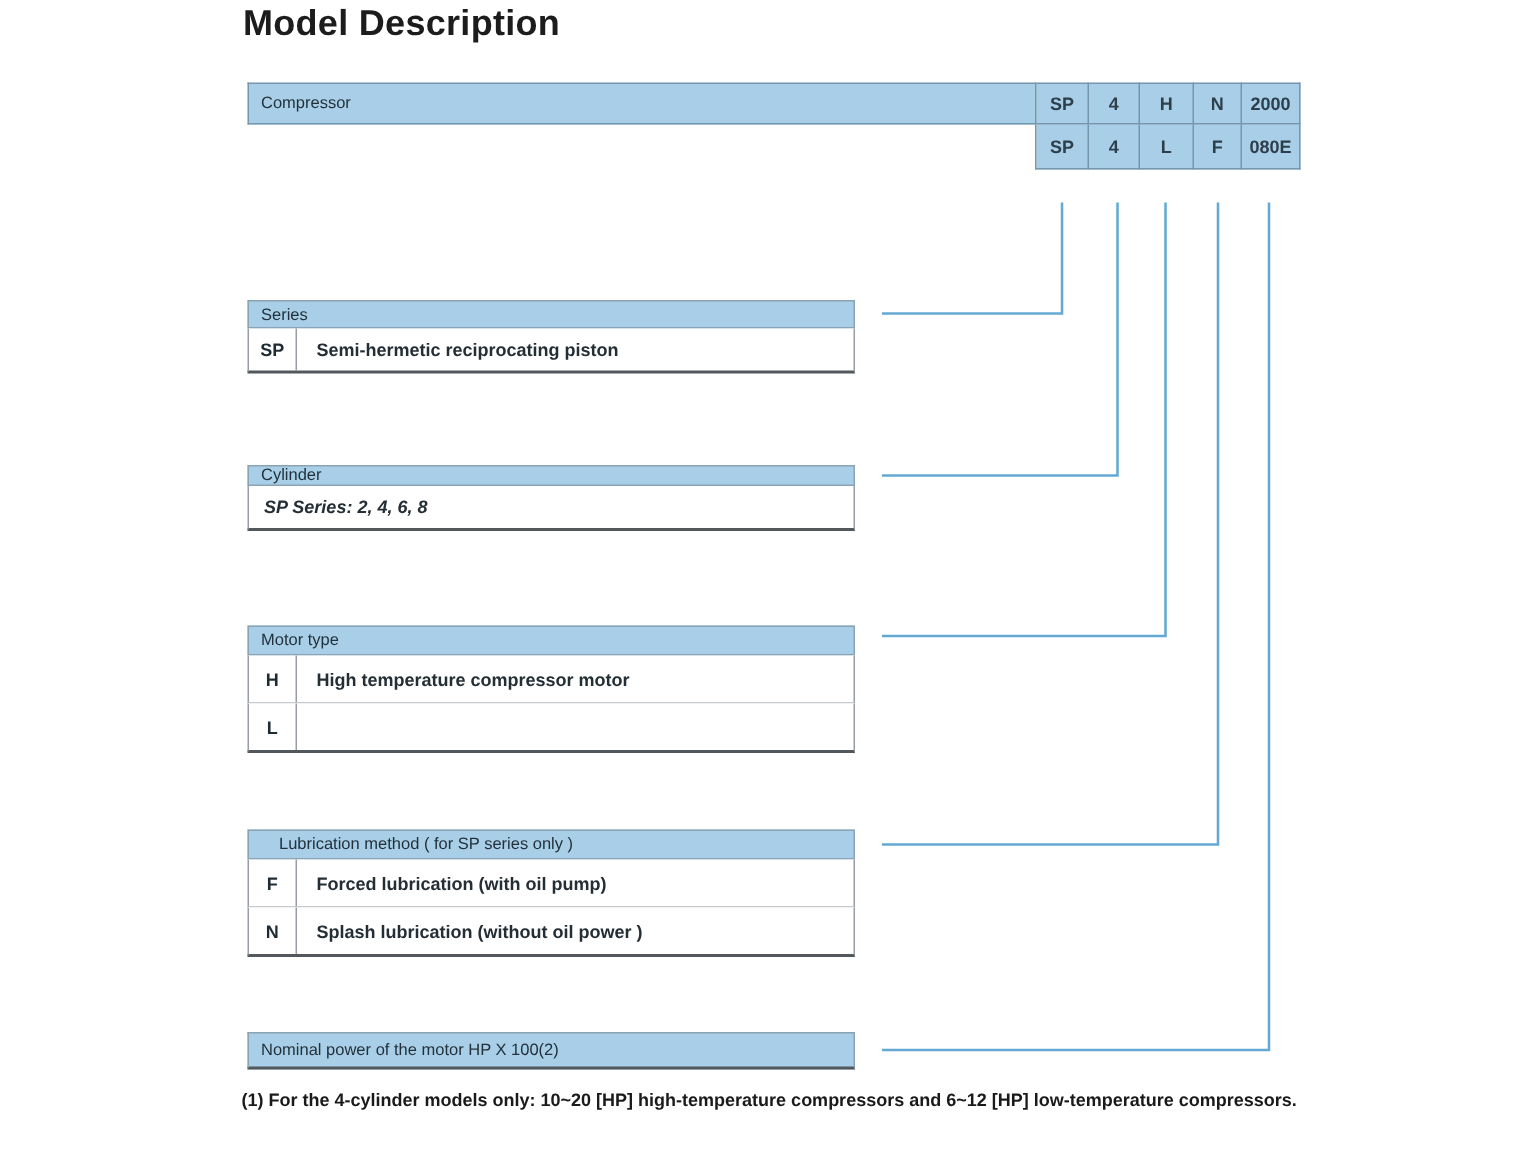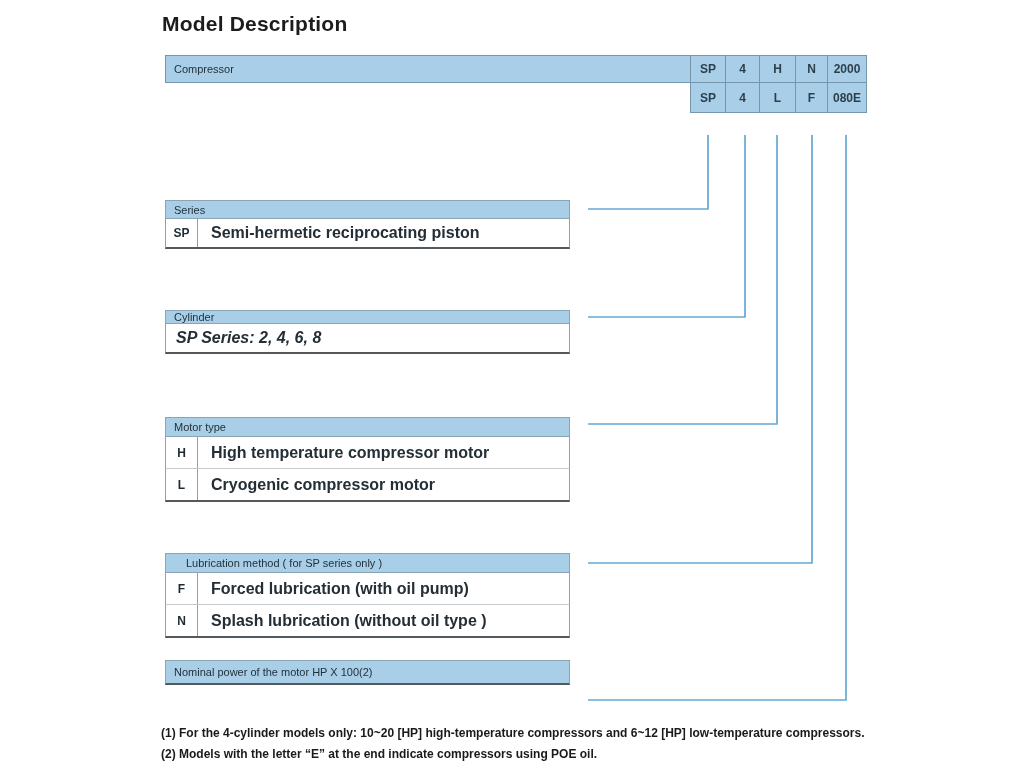--- a/index.html
+++ b/index.html
@@ -8,22 +8,22 @@
     position: relative;
     width: 1024px;
     height: 768px;
     background: #ffffff;
     font-family: "Liberation Sans", sans-serif;
     overflow: hidden;
   }
   .title {
     position: absolute;
     left: 162px;
-    top: 12px;
-    font-size: 21px;
+    top: 2px;
+    font-size: 24px;
     font-weight: 700;
     color: #1c1c1c;
     letter-spacing: 0.2px;
   }
   
   .connectors {
     position: absolute;
     left: 0; top: 0;
     width: 1024px; height: 768px;
     pointer-events: none;
@@ -96,32 +96,32 @@
     font-size: 12px;
     font-weight: 700;
     color: #1e2b33;
     flex: 0 0 32px;
   }
   .sec-desc {
     flex: 1;
     display: flex;
     align-items: center;
     padding-left: 13px;
-    font-size: 16px;
+    font-size: 12px;
     font-weight: 600;
     color: #242e35;
   }
   .sec-desc.full { padding-left: 10px; font-style: italic; }
   .s1 { top: 200px; } .s1 .sec-header { height: 19px; } .s1 .sec-row { height: 30px; }
   .s2 { top: 310px; } .s2 .sec-header { height: 14px; } .s2 .sec-row { height: 30px; }
   .s3 { top: 417px; } .s3 .sec-header { height: 20px; } .s3 .sec-row { height: 32px; }
   .s3 .sec-row:last-child { height: 33px; }
   .s4 { top: 553px; } .s4 .sec-header { height: 20px; padding-left: 20px; } .s4 .sec-row { height: 32px; }
   .s4 .sec-row:last-child { height: 33px; }
-  .s5 { top: 660px; }
+  .s5 { top: 688px; }
   .s5 .sec-header { height: 25px; border-bottom: 2px solid #53585c; }
   
   .footnotes {
     position: absolute;
     left: 161px;
     top: 723px;
     width: 680px;
   }
   .fn {
     font-size: 12px;
@@ -191,38 +191,36 @@
   </div>
 
   <div class="section s3">
     <div class="sec-header">Motor type</div>
     <div class="sec-row">
       <div class="sec-code">H</div>
       <div class="sec-desc">High temperature compressor motor</div>
     </div>
     <div class="sec-row">
       <div class="sec-code">L</div>
-      <div class="sec-desc">Cryogenic compressor motor</div>
     </div>
   </div>
 
   <div class="section s4">
     <div class="sec-header">Lubrication method ( for SP series only )</div>
     <div class="sec-row">
       <div class="sec-code">F</div>
       <div class="sec-desc">Forced lubrication (with oil pump)</div>
     </div>
     <div class="sec-row">
       <div class="sec-code">N</div>
-      <div class="sec-desc">Splash lubrication (without oil type )</div>
+      <div class="sec-desc">Splash lubrication (without oil power )</div>
     </div>
   </div>
 
   <div class="section s5">
     <div class="sec-header">Nominal power of the motor HP X 100(2)</div>
   </div>
 
   <div class="footnotes">
     <div class="fn">(1) For the 4-cylinder models only: 10~20 [HP] high-temperature compressors and 6~12 [HP] low-temperature compressors.</div>
-    <div class="fn">(2) Models with the letter  “E”  at the end indicate compressors using POE oil.</div>
   </div>
 
 </div>
 
 </body></html>

